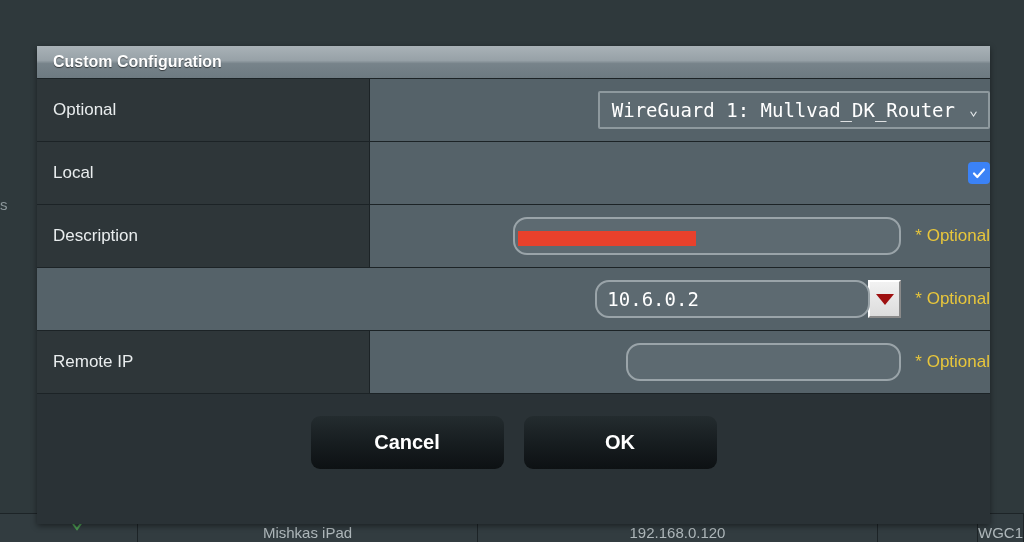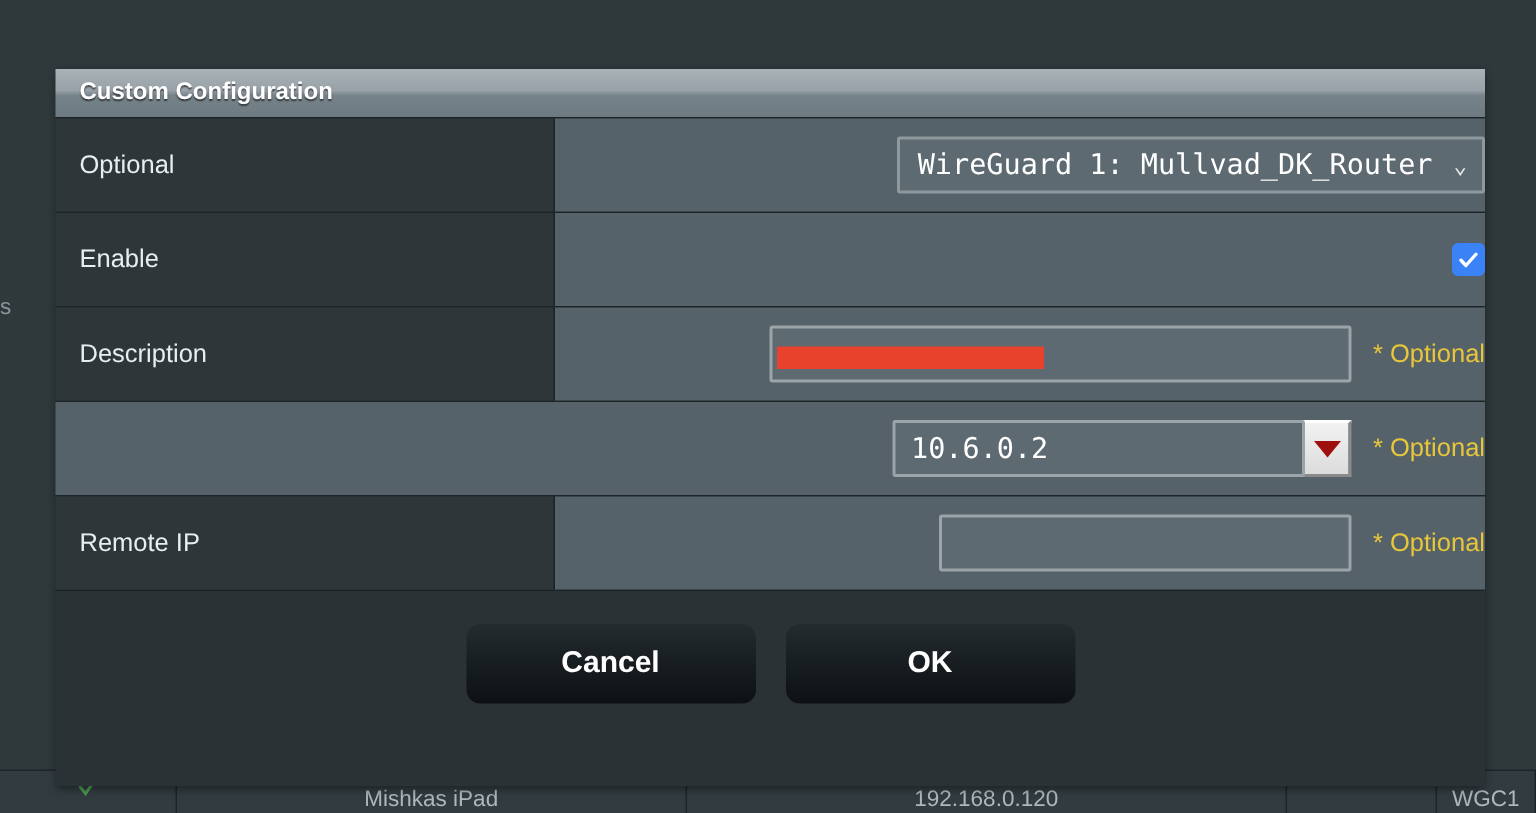--- a/index.html
+++ b/index.html
@@ -28,20 +28,21 @@
   #bg-table {
     position: absolute;
     left: 0; right: 0; bottom: 0;
     height: 28px;
     background: #323c40;
     border-top: 1px solid #1d2427;
     display: flex;
     align-items: flex-end;
     color: #aeb7ba;
     font-size: 15px;
+    padding-left: 20px;
   }
   #bg-table .bgcell {
     height: 28px;
     line-height: 38px;
     box-sizing: border-box;
     border-right: 1px solid #1d2427;
     text-align: center;
     overflow: hidden;
     white-space: nowrap;
   }
@@ -138,21 +139,21 @@
     align-items: center;
     justify-content: center;
   }
   .wg-checkbox svg { display: block; }
 
   
   .wg-input {
     height: 38px;
     background: #5d6a71;
     border: 2px solid #9aa4a9;
-    border-radius: 2px;
+    border-radius: 14px;
     box-sizing: border-box;
     color: #ffffff;
     font-family: "DejaVu Sans Mono", monospace;
     font-size: 19px;
     padding: 0 10px;
     display: flex;
     align-items: center;
     position: relative;
     overflow: hidden;
   }
@@ -255,21 +256,21 @@
     <div class="row-label">Optional</div>
     <div class="row-value">
       <div class="wg-select">
         <span>WireGuard 1: Mullvad_DK_Router</span>
         <span class="chev">⌄</span>
       </div>
     </div>
   </div>
 
   <div class="form-row">
-    <div class="row-label">Enable</div>
+    <div class="row-label">Local</div>
     <div class="row-value">
       <span class="wg-checkbox">
         <svg width="16" height="16" viewBox="0 0 16 16">
           <path d="M3 8.5 L6.3 12 L13 4.5" fill="none" stroke="#ffffff" stroke-width="2.2" stroke-linecap="round" stroke-linejoin="round"></path>
         </svg>
       </span>
     </div>
   </div>
 
   <div class="form-row">

